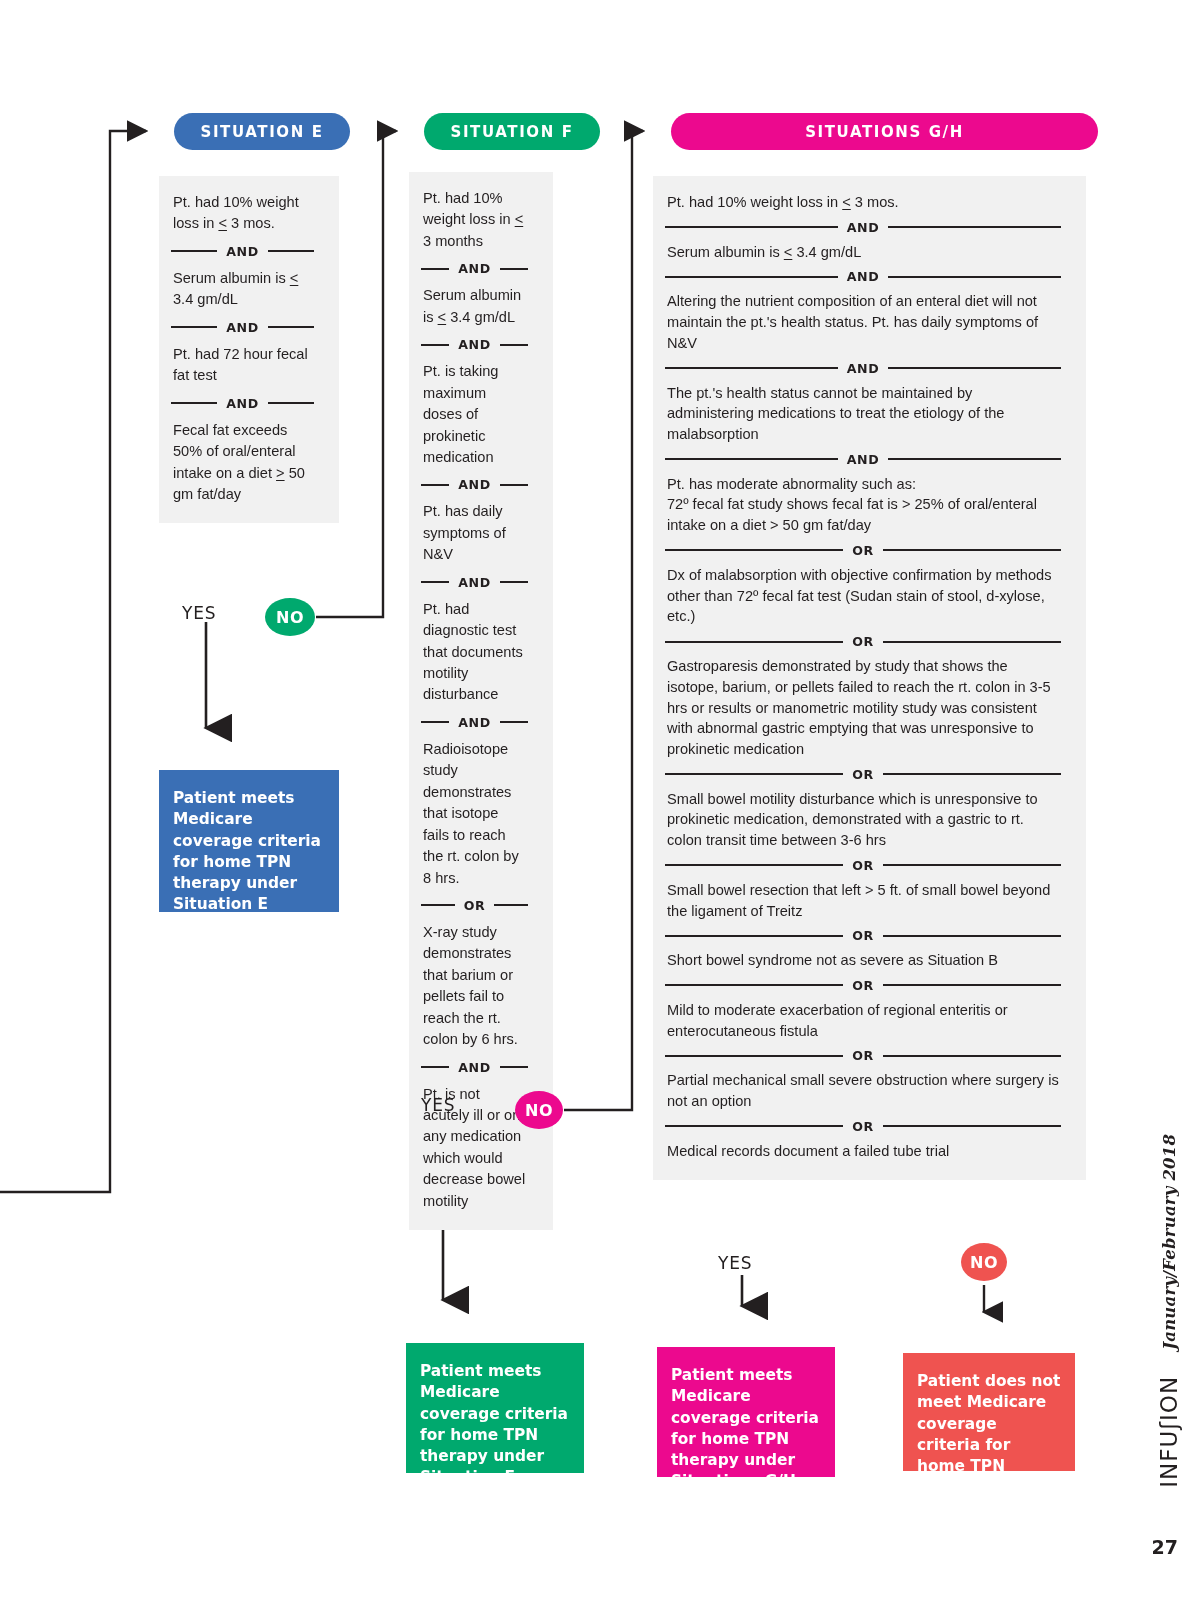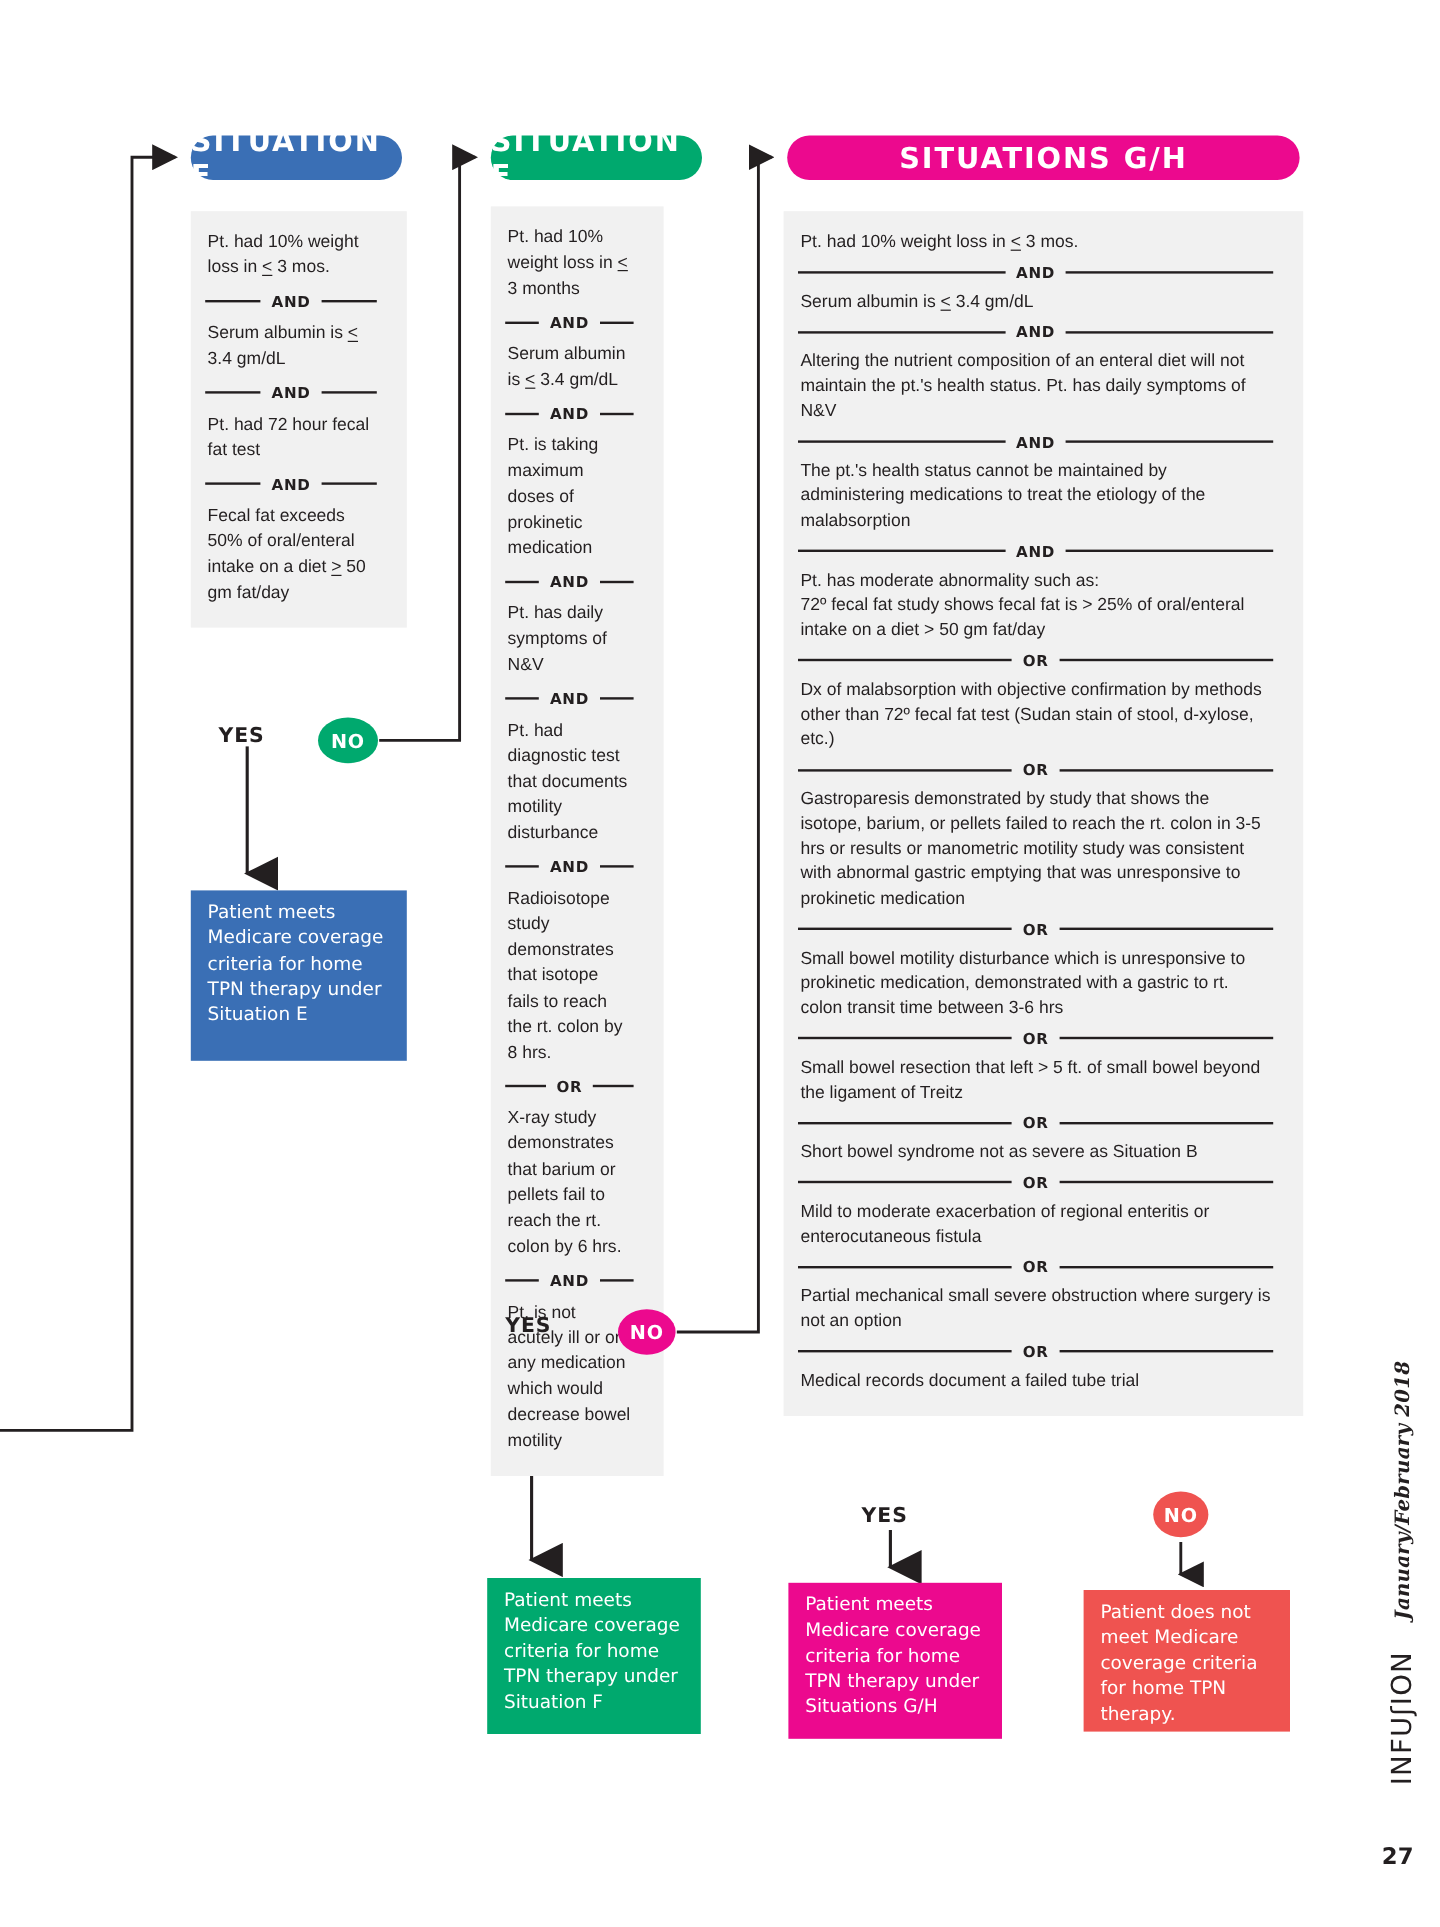--- a/index.html
+++ b/index.html
@@ -14,27 +14,28 @@
     overflow: hidden;
   }
   .canvas { position: absolute; inset: 0; }
 
   
   .pill {
     position: absolute;
     border-radius: 999px;
     color: #ffffff;
     font-weight: bold;
-    font-size: 24px;
+    font-size: 15px;
     letter-spacing: 1.6px;
     display: flex;
     align-items: center;
     justify-content: center;
     font-family: "DejaVu Sans", sans-serif;
     text-transform: uppercase;
+    margin-left: 15px;
   }
   .pill-e  { left: 159px; top: 113px; width: 176px; height: 37px; background: #3a6fb5; }
   .pill-f  { left: 409px; top: 113px; width: 176px; height: 37px; background: #00a96e; }
   .pill-gh { left: 656px; top: 113px; width: 427px; height: 37px; background: #ec098e; }
 
   
   .panel {
     position: absolute;
     background: #f1f1f1;
     padding: 16px 25px 18px 12px;
@@ -72,25 +73,26 @@
     font-family: "DejaVu Sans", sans-serif;
     white-space: nowrap;
     text-align: center;
   }
   .panel-gh .conj { margin: 7px 0 7px 0; }
 
   
   .result {
     position: absolute;
     color: #ffffff;
-    font-weight: normal;
+    font-weight: bold;
     font-size: 15.4px;
     line-height: 1.38;
-    padding: 8px 14px 16px 14px;
-    font-family: "DejaVu Sans", sans-serif;
+    padding: 18px 14px 16px 14px;
+    font-family: "DejaVu Sans", sans-serif;
+    margin-top: 28px;
   }
   .res-e  { left: 159px; top: 742px;  width: 180px; height: 142px; background: #3a6fb5; }
   .res-f  { left: 406px; top: 1315px; width: 178px; height: 130px; background: #00a96e; }
   .res-gh { left: 657px; top: 1319px; width: 178px; height: 130px; background: #ec098e; }
   .res-no { left: 903px; top: 1325px; width: 172px; height: 118px; background: #ef5350; }
 
   
   .nocircle {
     position: absolute;
     border-radius: 50%;
@@ -103,21 +105,21 @@
     justify-content: center;
     font-family: "DejaVu Sans", sans-serif;
   }
   .no-e  { left: 265px; top: 598px;  width: 50px; height: 38px; background: #00a96e; }
   .no-f  { left: 515px; top: 1091px; width: 48px; height: 38px; background: #ec098e; }
   .no-gh { left: 961px; top: 1243px; width: 46px; height: 38px; background: #ef5350; }
 
   
   .yes {
     position: absolute;
-    font-weight: bold;
+    font-weight: normal;
     font-size: 17px;
     letter-spacing: 0.8px;
     color: #231f20;
     font-family: "DejaVu Sans", sans-serif;
   }
   .yes-e  { left: 182px; top: 603px; }
   .yes-f  { left: 421px; top: 1095px; }
   .yes-gh { left: 718px; top: 1253px; }
 
   

